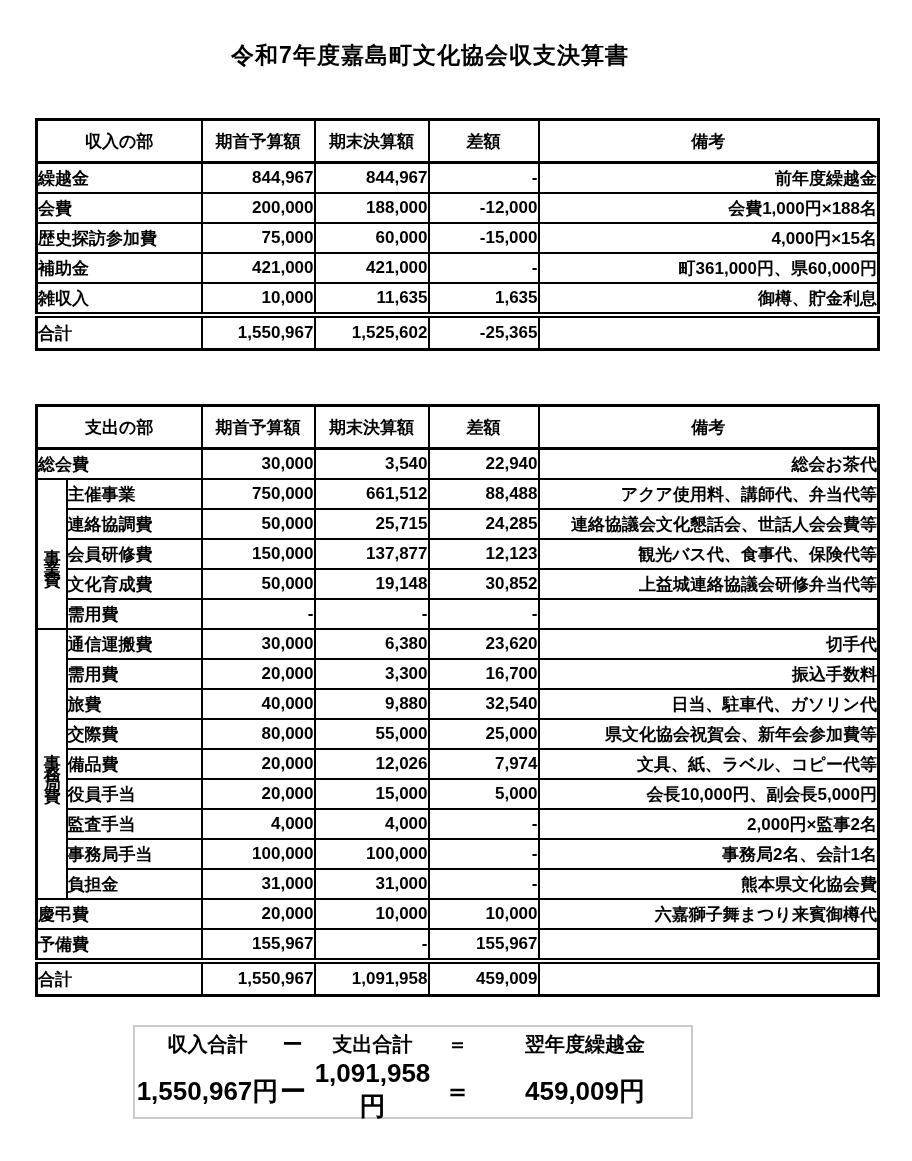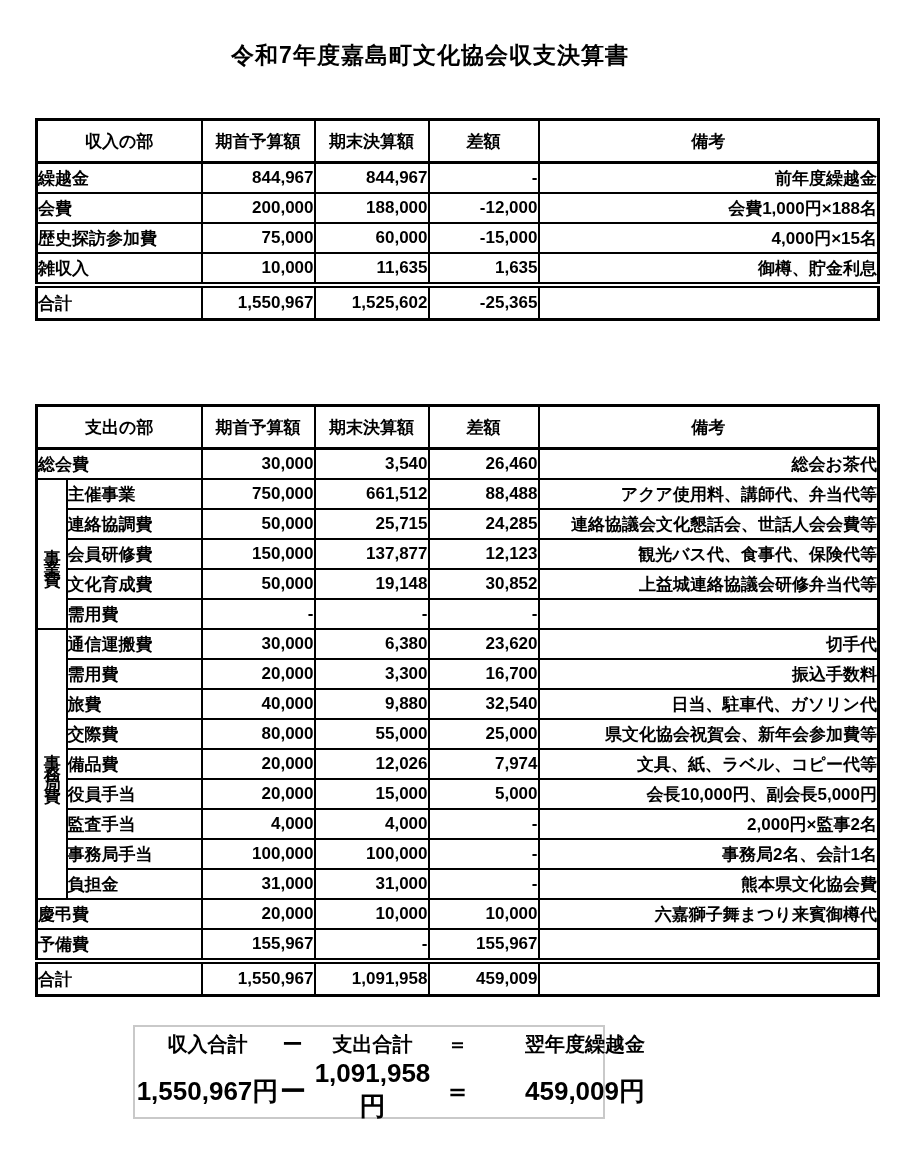--- a/index.html
+++ b/index.html
@@ -25,21 +25,21 @@
   td.lblc  { text-align:left; }
   td.num   { text-align:right; padding-right:8px; }
   td.note  { text-align:right;  padding-left:6px; }
   tr.total-row td { border-top:6px double #000; height:30px; }
   td.group { text-align:center; vertical-align:middle; }
   .vtext {
     display:inline-block; writing-mode:vertical-rl; text-orientation:upright;
     letter-spacing:11px; font-size:17px; line-height:26px;
   }
   .summary-box {
-    position:absolute; top:1025px; left:133px; width:472px; height:94px;
+    position:absolute; top:1025px; left:133px; width:560px; height:94px;
     border:2px solid #c9c9c9; box-sizing:border-box;
     display:grid; grid-template-columns:145px 25px 135px 35px 220px;
     grid-template-rows:1fr 1fr; align-items:center; padding-top:4px;
   }
   .summary-box .cell { text-align:center; font-size:20px; }
   .summary-box .cell.val { font-size:26px; }
 </style>
 </head>
 <body>
 
@@ -76,20 +76,27 @@
       <td class="num">188,000</td>
       <td class="num">-12,000</td>
       <td class="note">会費1,000円×188名</td>
     </tr>
     <tr>
       <td class="lbl">歴史探訪参加費</td>
       <td class="num">75,000</td>
       <td class="num">60,000</td>
       <td class="num">-15,000</td>
       <td class="note">4,000円×15名</td>
+    </tr>
+    <tr>
+      <td class="lbl">補助金</td>
+      <td class="num">421,000</td>
+      <td class="num">421,000</td>
+      <td class="num">-</td>
+      <td class="note">町361,000円、県60,000円</td>
     </tr>
     <tr>
       <td class="lbl">雑収入</td>
       <td class="num">10,000</td>
       <td class="num">11,635</td>
       <td class="num">1,635</td>
       <td class="note">御樽、貯金利息</td>
     </tr>
     <tr class="total-row">
       <td class="lbl">合計</td>
@@ -115,21 +122,21 @@
       <td colspan="2">支出の部</td>
       <td>期首予算額</td>
       <td>期末決算額</td>
       <td>差額</td>
       <td>備考</td>
     </tr>
     <tr>
       <td colspan="2" class="lblc">総会費</td>
       <td class="num">30,000</td>
       <td class="num">3,540</td>
-      <td class="num">26,460</td>
+      <td class="num">22,940</td>
       <td class="note">総会お茶代</td>
     </tr>
     <tr>
       <td rowspan="5" class="group"><span class="vtext">事業費</span></td>
       <td class="lbl">主催事業</td>
       <td class="num">750,000</td>
       <td class="num">661,512</td>
       <td class="num">88,488</td>
       <td class="note">アクア使用料、講師代、弁当代等</td>
     </tr>

